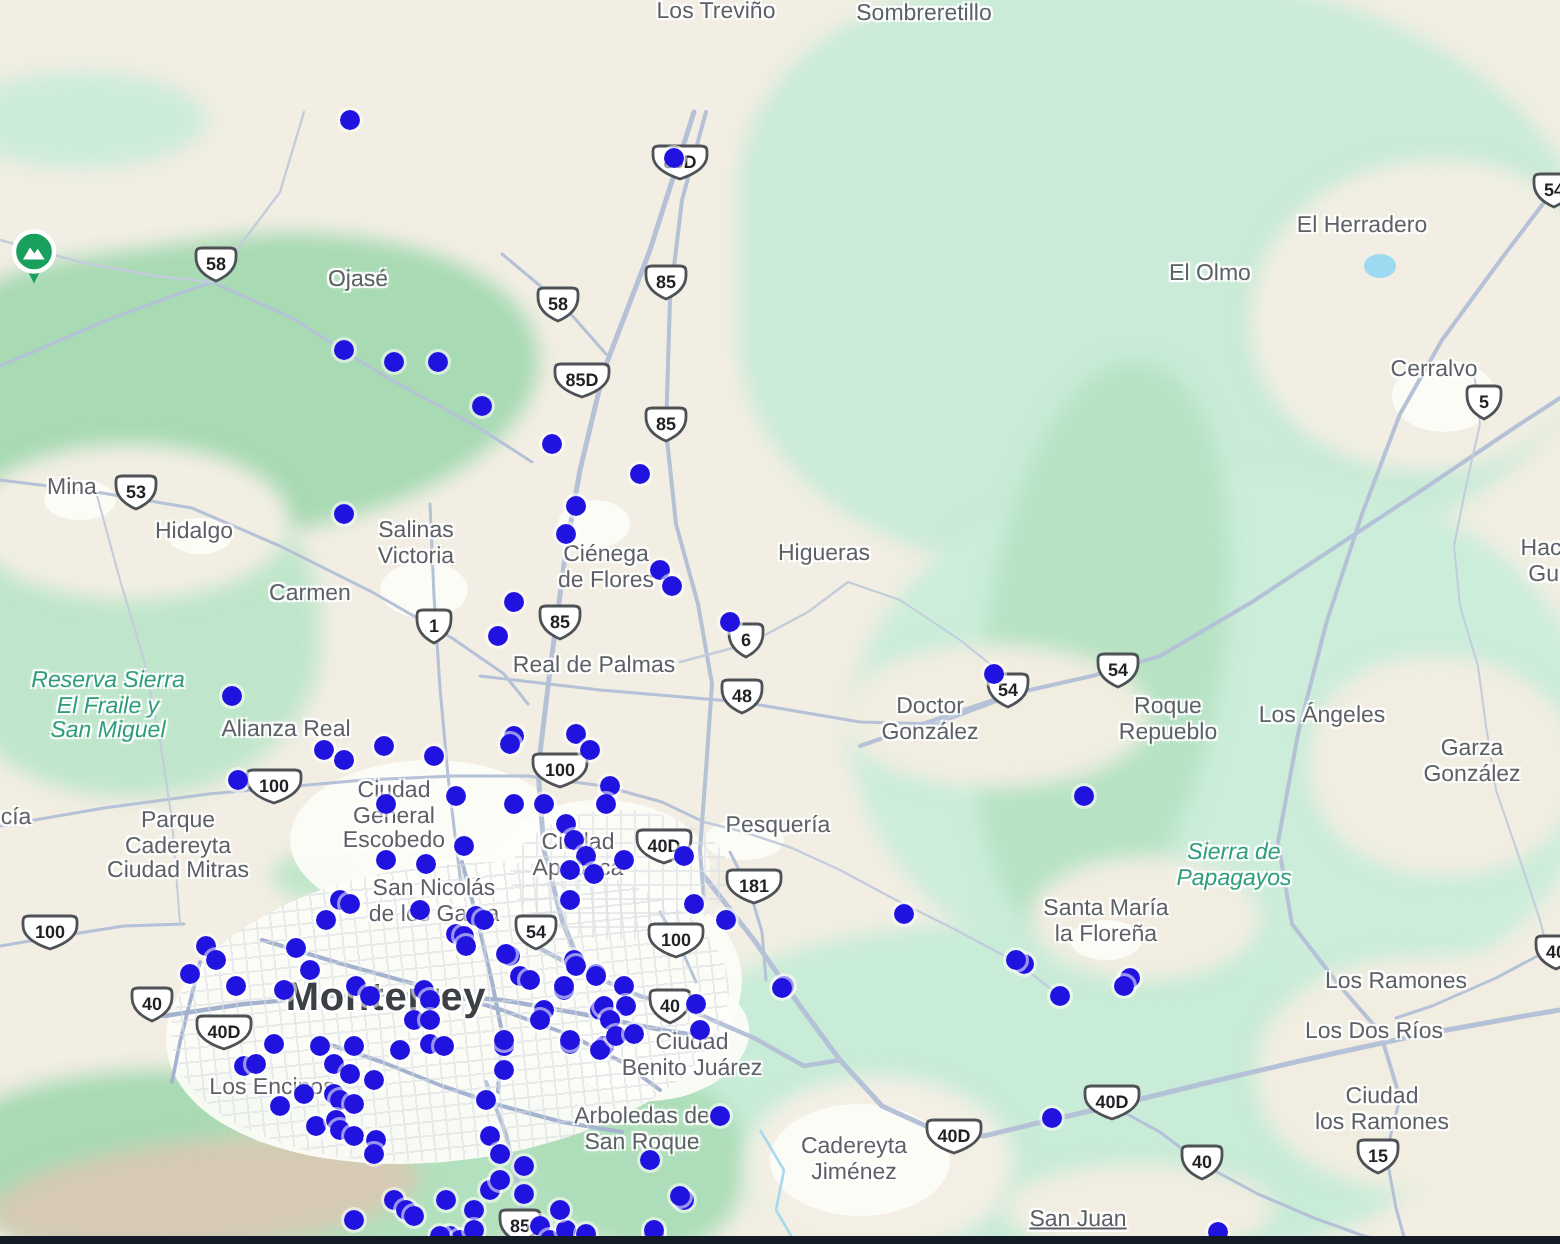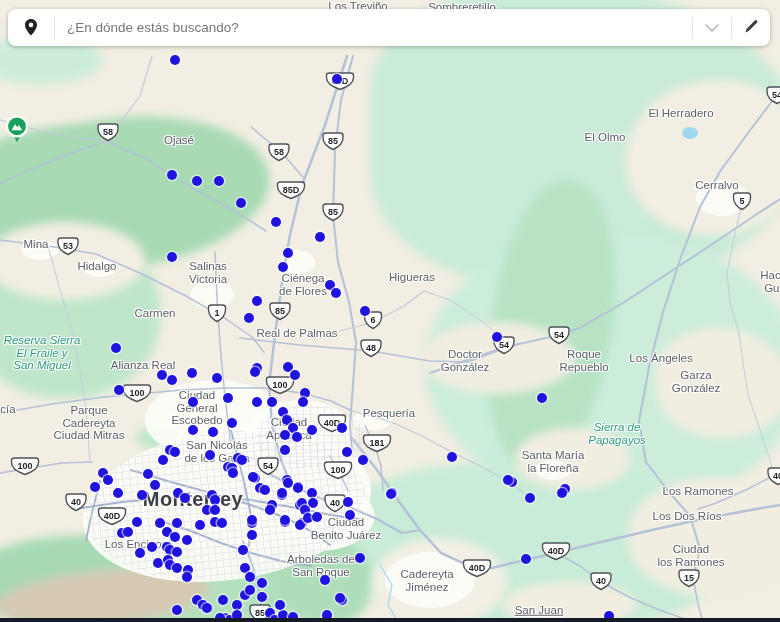--- a/index.html
+++ b/index.html
@@ -126,21 +126,21 @@
       </div>
       <div class="city-label" style="left: 179px; top: 140px;">
         <div>Ojasé</div>
       </div>
       <div class="city-label" style="left: 36px; top: 244px;">
         <div>Mina</div>
       </div>
       <div class="city-label" style="left: 97px; top: 266px;">
         <div>Hidalgo</div>
       </div>
-      <div class="city-label" style="left: 155px; top: 297px; margin-top: 16px;">
+      <div class="city-label" style="left: 155px; top: 297px;">
         <div>Carmen</div>
       </div>
       <div class="city-label" style="left: 208px; top: 272px;">
         <div>Salinas</div>
         <div>Victoria</div>
       </div>
       <div class="city-label" style="left: 303px; top: 284px;">
         <div>Ciénega</div>
         <div>de Flores</div>
       </div>
@@ -154,21 +154,21 @@
         <div>Doctor</div>
         <div>González</div>
       </div>
       <div class="city-label" style="left: 584px; top: 360px;">
         <div>Roque</div>
         <div>Repueblo</div>
       </div>
       <div class="city-label" style="left: 661px; top: 358px;">
         <div>Los Ángeles</div>
       </div>
-      <div class="city-label" style="left: 696px; top: 381px;">
+      <div class="city-label" style="left: 736px; top: 381px;">
         <div>Garza</div>
         <div>González</div>
       </div>
       <div class="city-label" style="left: 143px; top: 365px;">
         <div>Alianza Real</div>
       </div>
       <div class="city-label" style="left: 197px; top: 408px;">
         <div>Ciudad</div>
         <div>General</div>
         <div>Escobedo</div>
@@ -224,21 +224,21 @@
         <div>Ciudad</div>
         <div>los Ramones</div>
       </div>
       <div class="city-label" style="left: 775px; top: 281px;">
         <div>Hacie</div>
         <div>Gua</div>
       </div>
       <div class="city-label" style="left: 8px; top: 409px;">
         <div>cía</div>
       </div>
-      <div class="city-label nature" style="left: 42px; top: 353px;">
+      <div class="city-label nature" style="left: 54px; top: 353px;">
         <div>Reserva Sierra</div>
         <div>El Fraile y</div>
         <div>San Miguel</div>
       </div>
       <div class="city-label nature" style="left: 617px; top: 433px;">
         <div>Sierra de</div>
         <div>Papagayos</div>
       </div>
       <svg width="23" height="20" class="shield" style="left: 108px; top: 132px;">
         <path d="M11.5 18.5 C 4.6000000000000005 15.5, 1.5 11.6, 1.5 6.6000000000000005 L1.5 4.5 Q1.5 2 4.5 2 L18.5 2 Q21.5 2 21.5 4.5 L21.5 6.6000000000000005 C 21.5 11.6, 18.400000000000002 15.5, 11.5 18.5 Z" fill="#fff" stroke="#4e5257" stroke-width="1.4"></path>
@@ -521,40 +521,15 @@
       <div class="dot" style="left: 285px; top: 520px; pointer-events: auto;"></div>
       <div class="dot" style="left: 300px; top: 525px; pointer-events: auto;"></div>
       <div class="dot" style="left: 308px; top: 518px; pointer-events: auto;"></div>
       <div class="dot" style="left: 317px; top: 517px; pointer-events: auto;"></div>
       <div class="dot" style="left: 348px; top: 502px; pointer-events: auto;"></div>
       <div class="dot" style="left: 350px; top: 515px; pointer-events: auto;"></div>
       <div class="dot" style="left: 360px; top: 558px; pointer-events: auto;"></div>
       <div class="dot" style="left: 391px; top: 494px; pointer-events: auto;"></div>
     </div>
 
-  <div class="searchbar">
-    <span class="sb-ico">
-      <svg width="14" height="17" viewBox="0 0 14 17">
-          <path fill="#202124" d="M7 0C3.7 0 1 2.6 1 5.9 1 10.3 7 16.5 7 16.5s6-6.2 6-10.6C13 2.6 10.3 0 7 0zm0 8.2a2.3 2.3 0 1 1 0-4.6 2.3 2.3 0 0 1 0 4.6z"></path>
-        </svg>
-    </span>
-    <span class="sb-div"></span>
-    <input class="sb-input" type="text" placeholder="¿En dónde estás buscando?" style="">
-    <span class="sb-div"></span>
-    <button class="sb-btn">
-      <span>
-        <svg width="14" height="8" viewBox="0 0 14 8">
-            <polyline points="1,1 7,7 13,1" fill="none" stroke="#c3c7cb" stroke-width="2" stroke-linecap="round" stroke-linejoin="round"></polyline>
-          </svg>
-      </span>
-    </button>
-    <span class="sb-div"></span>
-    <button class="sb-btn">
-      <span>
-        <svg width="15" height="15" viewBox="0 0 15 15">
-            <path fill="#3a3f44" d="M1.5 13.5l1-3.6 8.3-8.3c.6-.6 1.6-.6 2.2 0 .6.6.6 1.6 0 2.2L4.7 12.1l-3.2 1.4zM3 10.5l1.6 1.6"></path>
-          </svg>
-      </span>
-    </button>
-  </div>
 
   <div id="bottombar"></div>
 </div>
 
 </body></html>

